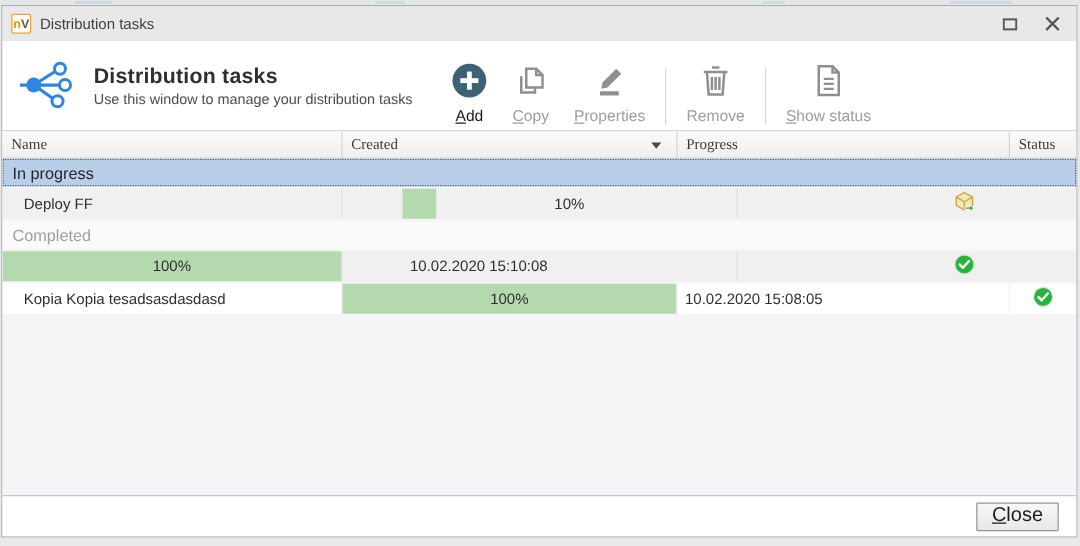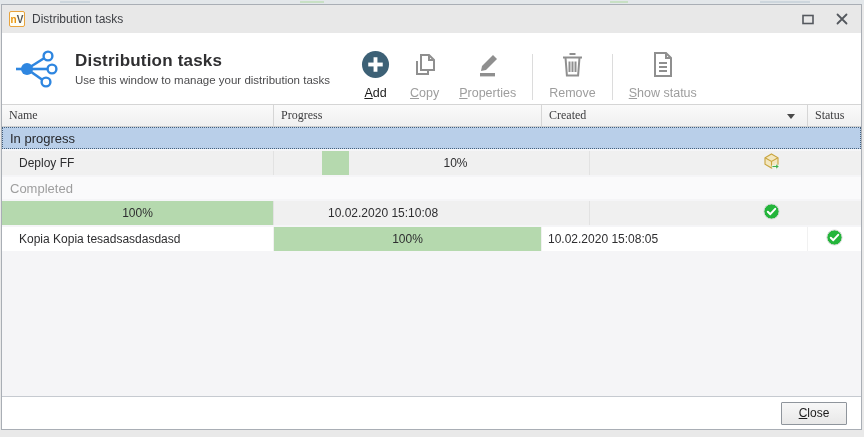--- a/index.html
+++ b/index.html
@@ -64,21 +64,21 @@
   .cell.created { padding-left:6px; }
   .cell.progress { position:relative; }
   .pfill { position:absolute; left:0; top:0; bottom:0; background:#b5d9ae; }
   .plabel { position:absolute; left:0; right:0; top:0; bottom:0; display:flex; align-items:center; justify-content:center;
             font-size:12px; color:#2e2e30; }
   .cell.status { justify-content:center; }
 
   
   .footer { height:33px; flex:0 0 auto; background:#ffffff; border-top:1px solid #c6cad0;
             display:flex; align-items:center; justify-content:flex-end; padding-right:14px; }
-  .btn-close { width:66px; height:23px; font-family:"Liberation Sans",sans-serif; font-size:12px; color:#1c1c1c;
+  .btn-close { width:66px; height:23px; font-family:"Liberation Sans",sans-serif; font-size:16px; color:#1c1c1c;
                background:linear-gradient(#f7f7f7,#e8e8e8); border:1px solid #8f959c; border-radius:1px; cursor:default; }
   .btn-close u { text-decoration:underline; }
 </style>
 </head>
 <body>
 
 <div class="bg-sliver">
   <i style="left:60px;width:30px;background:#cdd6dd;"></i>
   <i style="left:300px;width:24px;background:#c8e0c4;"></i>
   <i style="left:610px;width:18px;background:#c8e0c4;"></i>
@@ -181,25 +181,25 @@
         </div>
       </div>
   </div>
 
   <div class="table">
     <div class="thead">
       <div class="th">
           <span>Name</span>
         </div>
       <div class="th">
-          <span>Progress</span>
-        </div>
-      <div class="th">
           <span>Created</span>
         <span class="sortarrow"></span>
+        </div>
+      <div class="th">
+          <span>Progress</span>
         </div>
       <div class="th">
           <span>Status</span>
         </div>
     </div>
     <div class="tbody" id="tbody">
         <div class="row grouprow selected">
           <span>In progress</span>
         </div>
         <div class="row datarow zebra">

